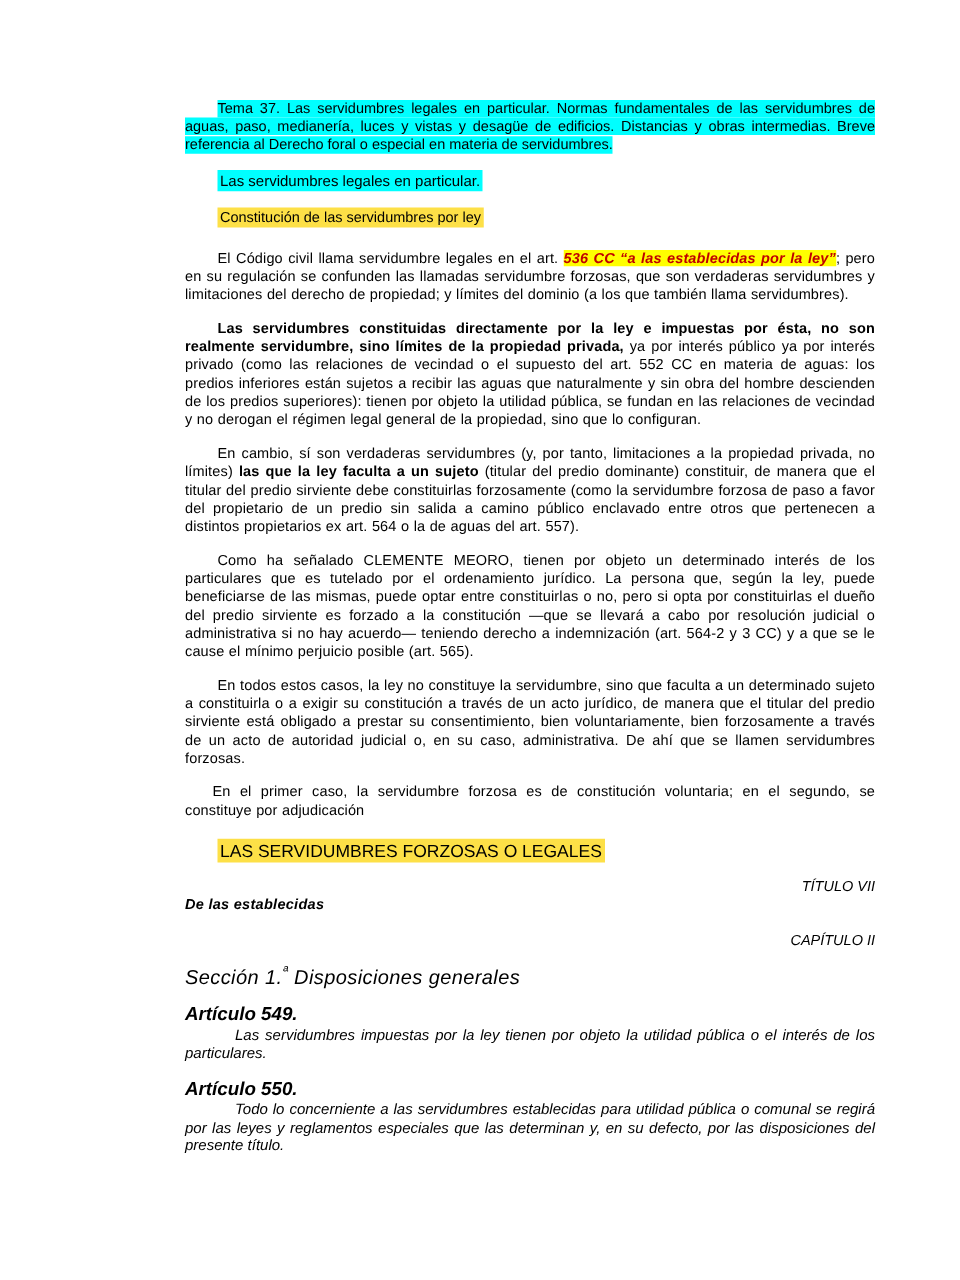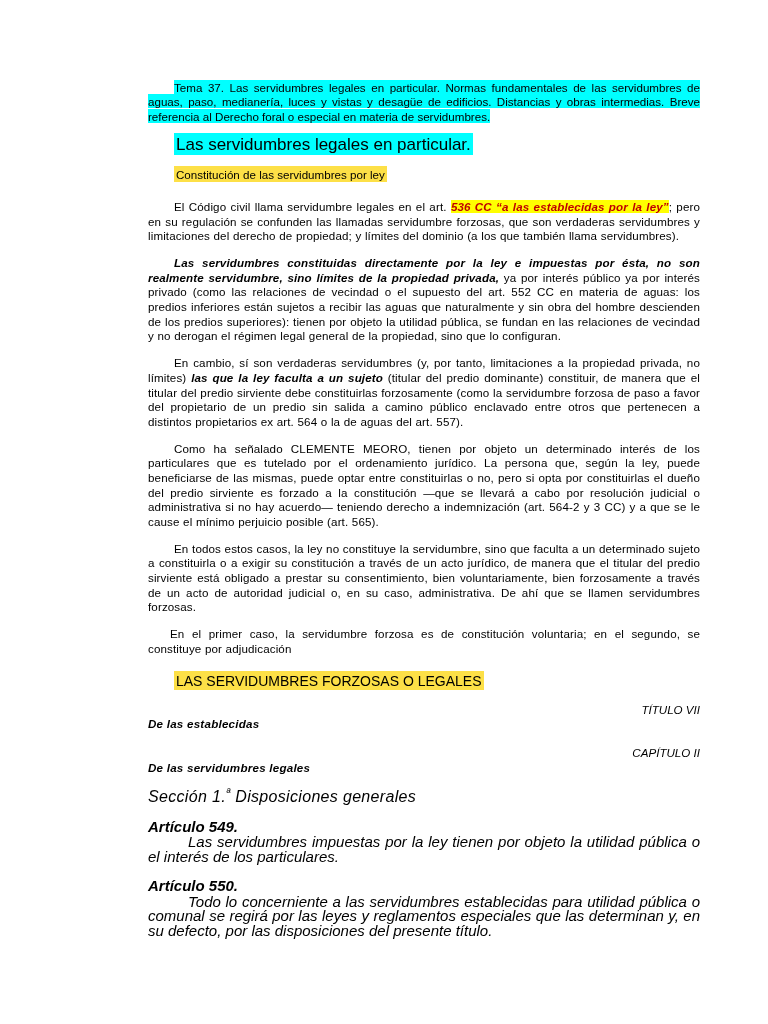--- a/index.html
+++ b/index.html
@@ -67,36 +67,36 @@
     line-height: 14.6px;
     text-align: justify;
     text-indent: 26px;
     margin: 0;
     width: 552px;
   }
   .topic-heading .hl-cyan { padding: 0.5px 0; }
 
   .sub-cyan-line {
     margin: 14px 0 0 0;
-    font-size: 17px;
+    font-size: 12px;
     line-height: 14.6px;
     padding-left: 26px;
   }
   .sub-cyan-line .hl-cyan { padding: 1.5px 2px 1.5px 2px; }
 
   .sub-red-line {
     margin: 15px 0 0 0;
     font-size: 11.6px;
     line-height: 14.6px;
     padding-left: 26px;
   }
   .sub-red-line .hl-red { padding: 1.5px 2px 1.5px 2px; }
 
   
-  .bi { font-weight: bold; font-style: italic; }
+  .bi { font-weight: bold; }
   .it { font-style: italic; }
 
   .cite-red {
     color: #c00000;
     font-weight: bold;
     font-style: italic;
   }
 
   
   .section-red {
@@ -137,21 +137,21 @@
   .article { margin: 0 0 15px 0; }
   .article.last { margin-bottom: 0; }
   .article-title {
     font-size: 15px;
     line-height: 14.4px;
     font-weight: bold;
     font-style: italic;
     margin: 0 0 1px 0;
   }
   .article-body {
-    font-size: 15px;
+    font-size: 12px;
     line-height: 14.6px;
     font-style: italic;
     text-align: justify;
     text-indent: 40px;
     margin: 0;
   }
 </style>
 </head>
 <body>
 
@@ -182,21 +182,20 @@
 
     <p class="section-red"><span class="hl-red">LAS SERVIDUMBRES FORZOSAS O LEGALES</span></p>
 
     <div class="law-group">
       <p class="law-line it">TÍTULO VII</p>
       <p class="law-line bi">De las establecidas</p>
     </div>
 
     <div class="law-group">
       <p class="law-line it">CAPÍTULO II</p>
-      <p class="law-line bi">De las servidumbres legales</p>
     </div>
 
     <p class="section-label"><span>Sección 1.</span><sup>ª</sup><span> Disposiciones generales</span></p>
 
     <div class="article">
       <p class="article-title">Artículo 549.</p>
       <p class="article-body">Las servidumbres impuestas por la ley tienen por objeto la utilidad pública o el interés de los particulares.</p>
     </div>
 
     <div class="article last">

